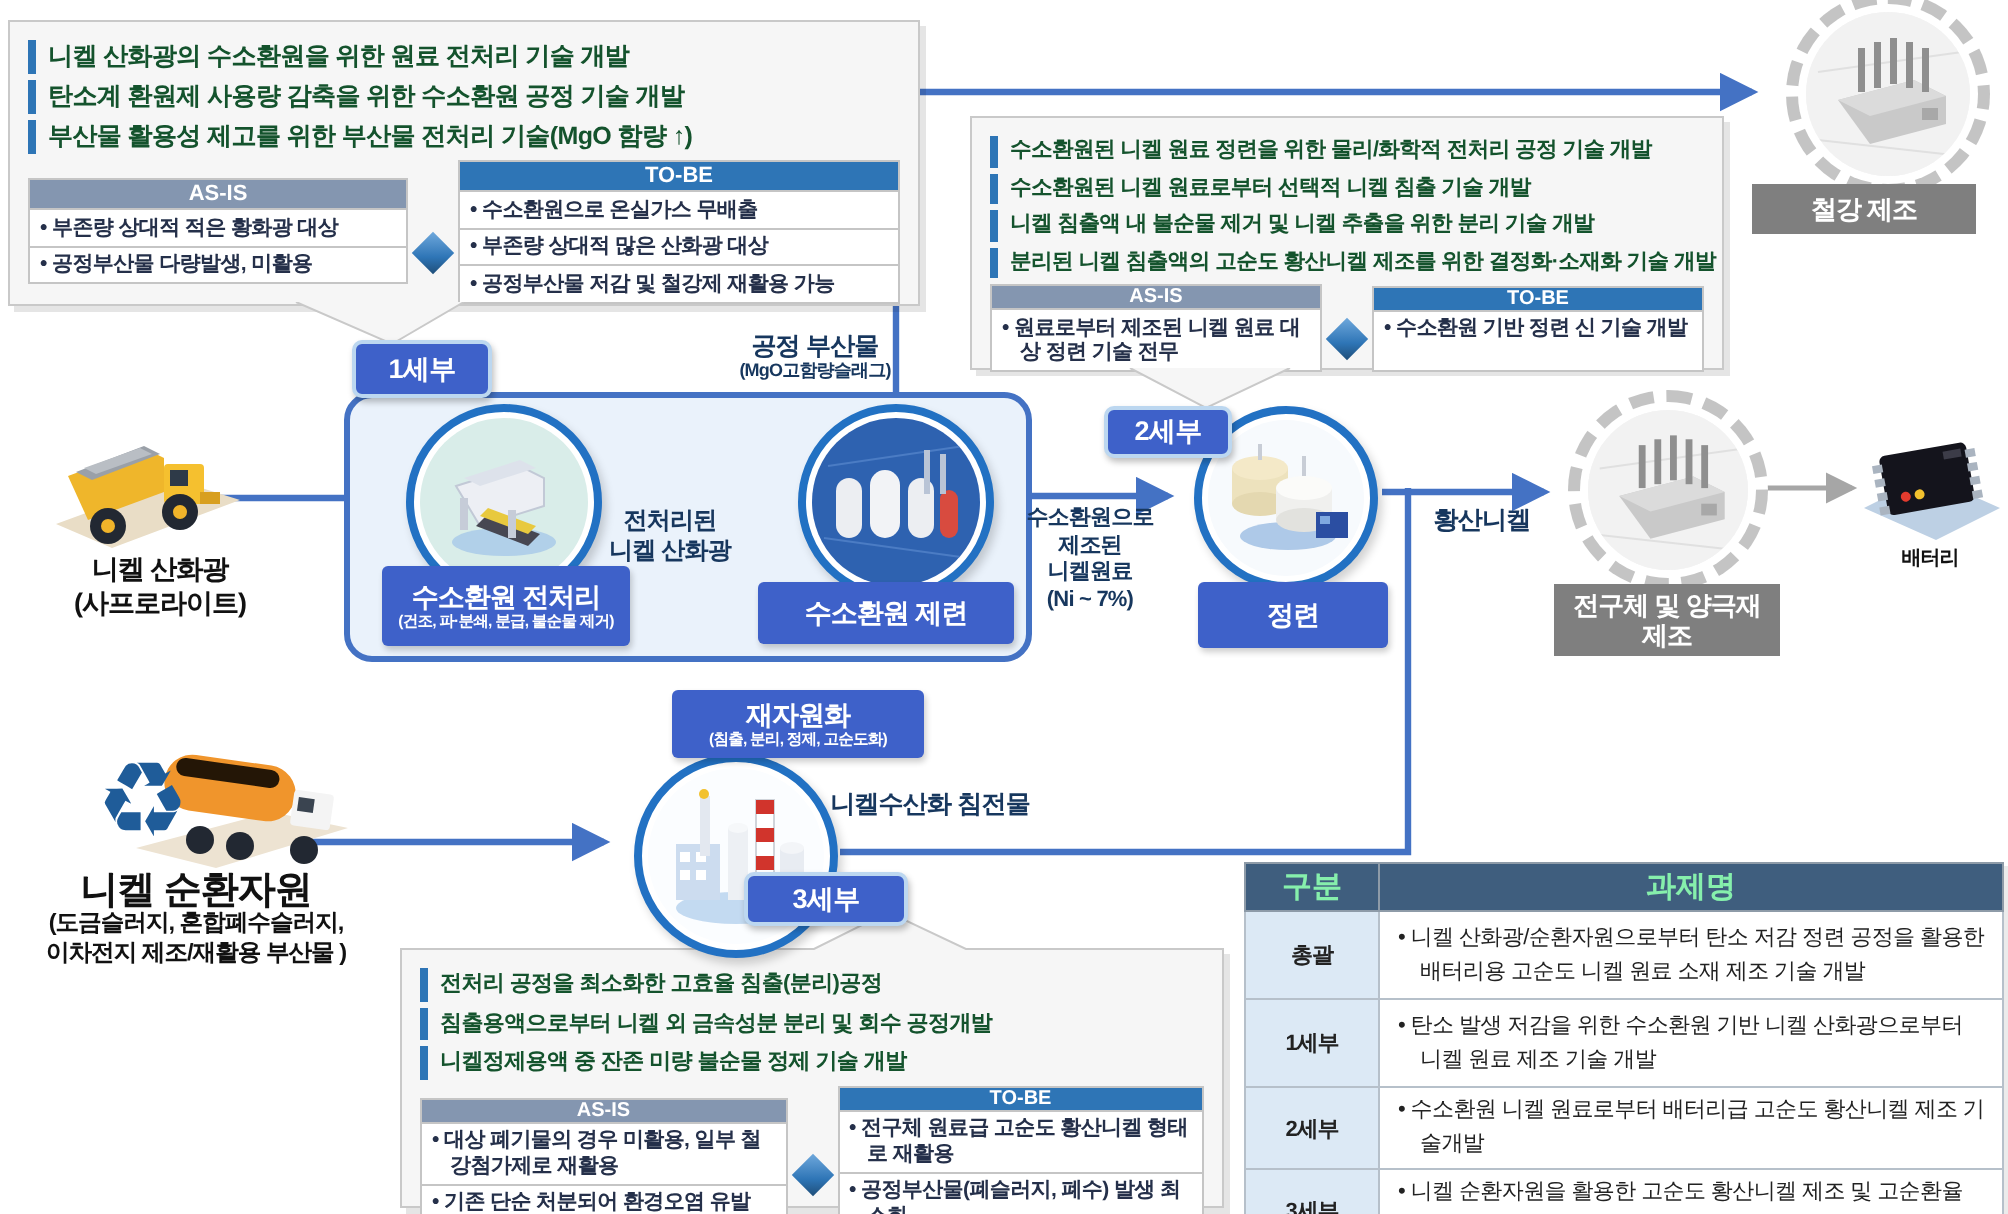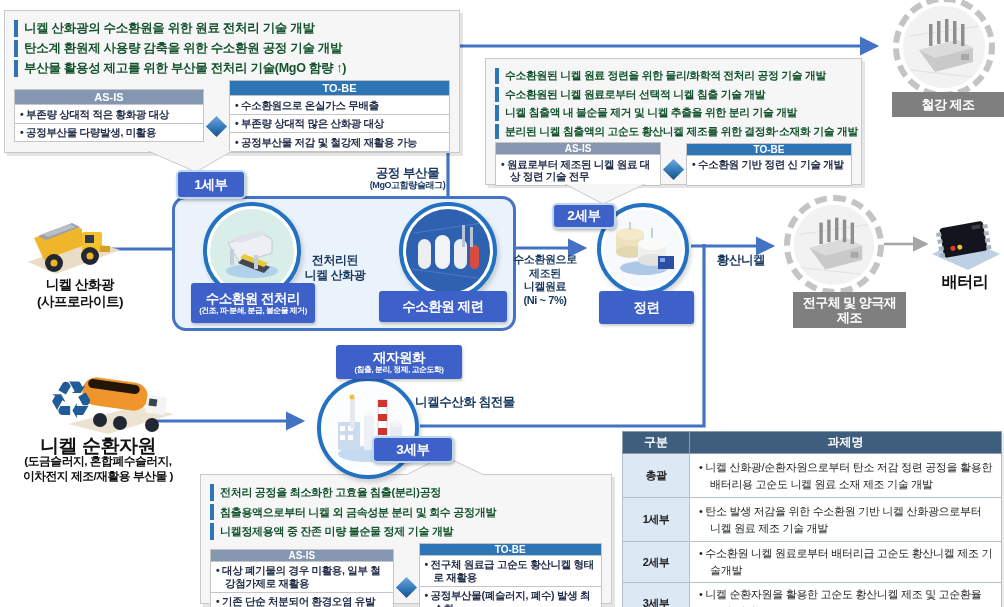--- a/index.html
+++ b/index.html
@@ -52,21 +52,21 @@
   .stepbox{
     background:#3E61C9;border-radius:3px;color:#fff;text-align:center;
     display:flex;flex-direction:column;align-items:center;justify-content:center;
     z-index:8;box-shadow:1px 2px 3px rgba(0,0,0,.2);
   }
   .stepbox .main{font-weight:bold;font-size:13.5px;line-height:15px;letter-spacing:-.5px;}
   .stepbox .sub{font-weight:bold;font-size:7.8px;line-height:9px;letter-spacing:-.4px;}
   .graybox{
     background:#7F7F7F;color:#fff;font-weight:bold;font-size:13px;line-height:15px;
     text-align:center;display:flex;flex-direction:column;align-items:center;
-    justify-content:center;z-index:8;letter-spacing:-.5px;margin-left:16px;
+    justify-content:center;z-index:8;letter-spacing:-.5px;
   }
   .circle{
     border-radius:50%;border:4px solid #2271C3;background:#fff;
     padding:3px;box-sizing:border-box;z-index:7;
     box-shadow:2px 3px 5px rgba(0,0,0,.18);
   }
   .circle .inner{width:100%;height:100%;border-radius:50%;overflow:hidden;}
   .dashcircle{
     border-radius:50%;border:6px dashed #C4C4C4;background:#fff;
     padding:4px;box-sizing:border-box;z-index:6;
@@ -78,21 +78,21 @@
   .flowlabel{color:#17375E;font-weight:bold;text-align:center;z-index:6;letter-spacing:-.4px;}
   .srclabel{color:#111;font-weight:bold;text-align:center;z-index:6;letter-spacing:-.5px;}
 
   
   table.tasks{
     border-collapse:collapse;z-index:5;position:absolute;
     left:622px;top:431px;width:380px;background:#fff;
     box-shadow:2px 2px 0 rgba(0,0,0,.08);
   }
   table.tasks th{
-    background:#3F5E7E;color:#ffffff;font-weight:bold;font-size:12px;
+    background:#3F5E7E;color:#86efac;font-weight:bold;font-size:15px;
     border:1px solid #8E9BA8;padding:2px 4px;
   }
   table.tasks td{border:1px solid #B6C0CA;font-size:11px;color:#222;vertical-align:middle;}
   td.cat{
     background:#DCE9F5;font-weight:bold;text-align:center;width:58px;
     font-size:11.5px;color:#253043;letter-spacing:-.5px;
   }
   td.task{
     padding:3px 8px 3px 20px;text-indent:-11px;line-height:17px;letter-spacing:-.3px;font-weight:500;
   }
@@ -335,21 +335,21 @@
         <rect x="8" y="35" width="5" height="4" fill="#AAB4C0"></rect>
       <rect x="55" y="14" width="5" height="4" fill="#AAB4C0"></rect>
         <rect x="55" y="21" width="5" height="4" fill="#AAB4C0"></rect>
         <rect x="55" y="28" width="5" height="4" fill="#AAB4C0"></rect>
         <rect x="55" y="35" width="5" height="4" fill="#AAB4C0"></rect>
       <circle cx="22" cy="32" r="2.5" fill="#E23B2E"></circle>
         <circle cx="29" cy="32" r="2.5" fill="#F2C12E"></circle>
       <rect x="44" y="13" width="9" height="4" fill="#3C3C48"></rect>
     </g>
   </svg>
-  <div class="abs srclabel" style="left:930px;top:272px;width:70px;font-size:16px;">배터리</div>
+  <div class="abs srclabel" style="left:930px;top:272px;width:70px;font-size:10px;">배터리</div>
 
   <div class="abs stepbox" style="left:191px;top:283px;width:124px;height:40px;">
     <div class="main">수소환원 전처리</div>
     <div class="sub">(건조, 파·분쇄, 분급, 불순물 제거)</div>
   </div>
   <div class="abs stepbox" style="left:379px;top:291px;width:128px;height:31px;">
     <div class="main">수소환원 제련</div>
   </div>
   <div class="abs stepbox" style="left:599px;top:291px;width:95px;height:33px;">
     <div class="main">정련</div>

